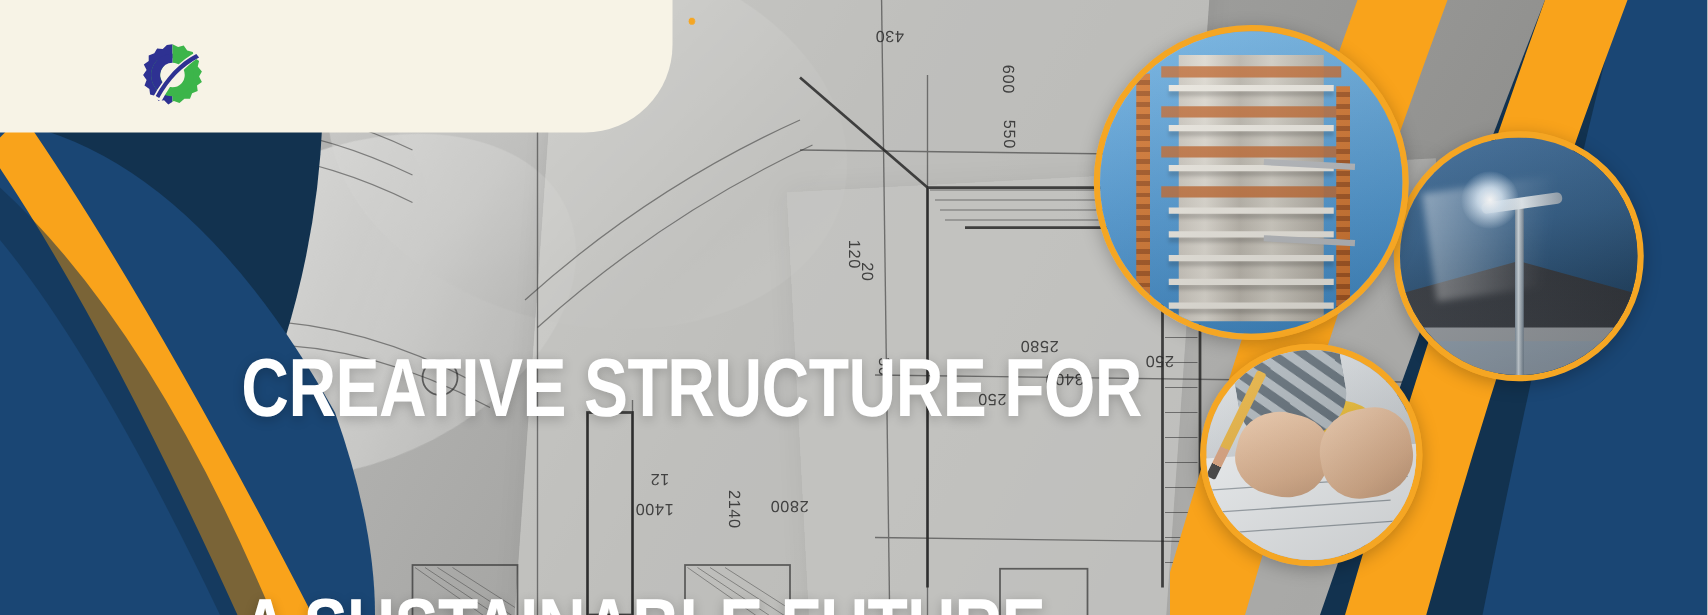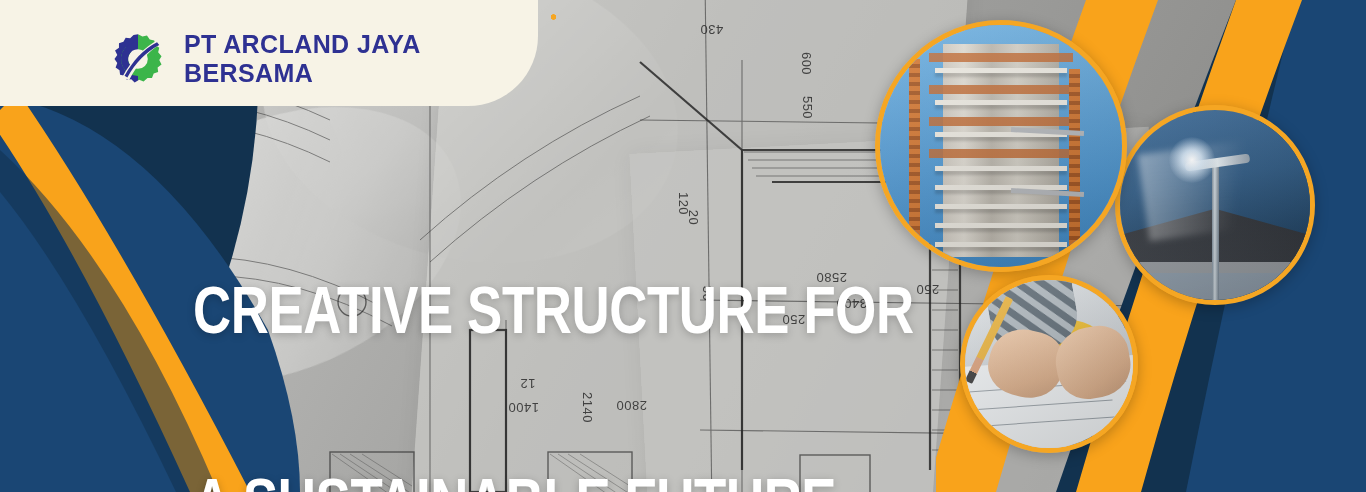--- a/index.html
+++ b/index.html
@@ -349,21 +349,20 @@
           <use href="#gearPath" fill="#2e3192" clip-path="url(#clipL)"></use>
           <use href="#gearPath" fill="#3cb54a" clip-path="url(#clipR)"></use>
           <circle cx="50" cy="50" r="24" fill="#f7f3e6"></circle>
           <path d="M50 26 a24 24 0 0 1 0 48 a24 24 0 0 1 -17-41" fill="none" stroke="#3cb54a" stroke-width="13"></path>
           <path d="M50 26 a24 24 0 0 0 -17 41" fill="none" stroke="#2e3192" stroke-width="13"></path>
           <circle cx="50" cy="50" r="11" fill="#f7f3e6"></circle>
           <path d="M86 16 C 62 28 38 52 22 82 L 34 88 C 50 58 68 36 92 22 Z" fill="#f7f3e6"></path>
           <path d="M84 20 C 60 32 40 54 26 80 L 31 83 C 46 56 64 38 88 25 Z" fill="#2e3192"></path>
         </g>
       </svg>
-      <div class="logo-text">PT ARCLAND JAYA BERSAMA</div>
     </div>
   </div>
 
   <div id="headline">
     <span class="hl">CREATIVE STRUCTURE FOR</span>
     <span class="hl">A SUSTAINABLE FUTURE</span>
   </div>
 
 
 </div>

